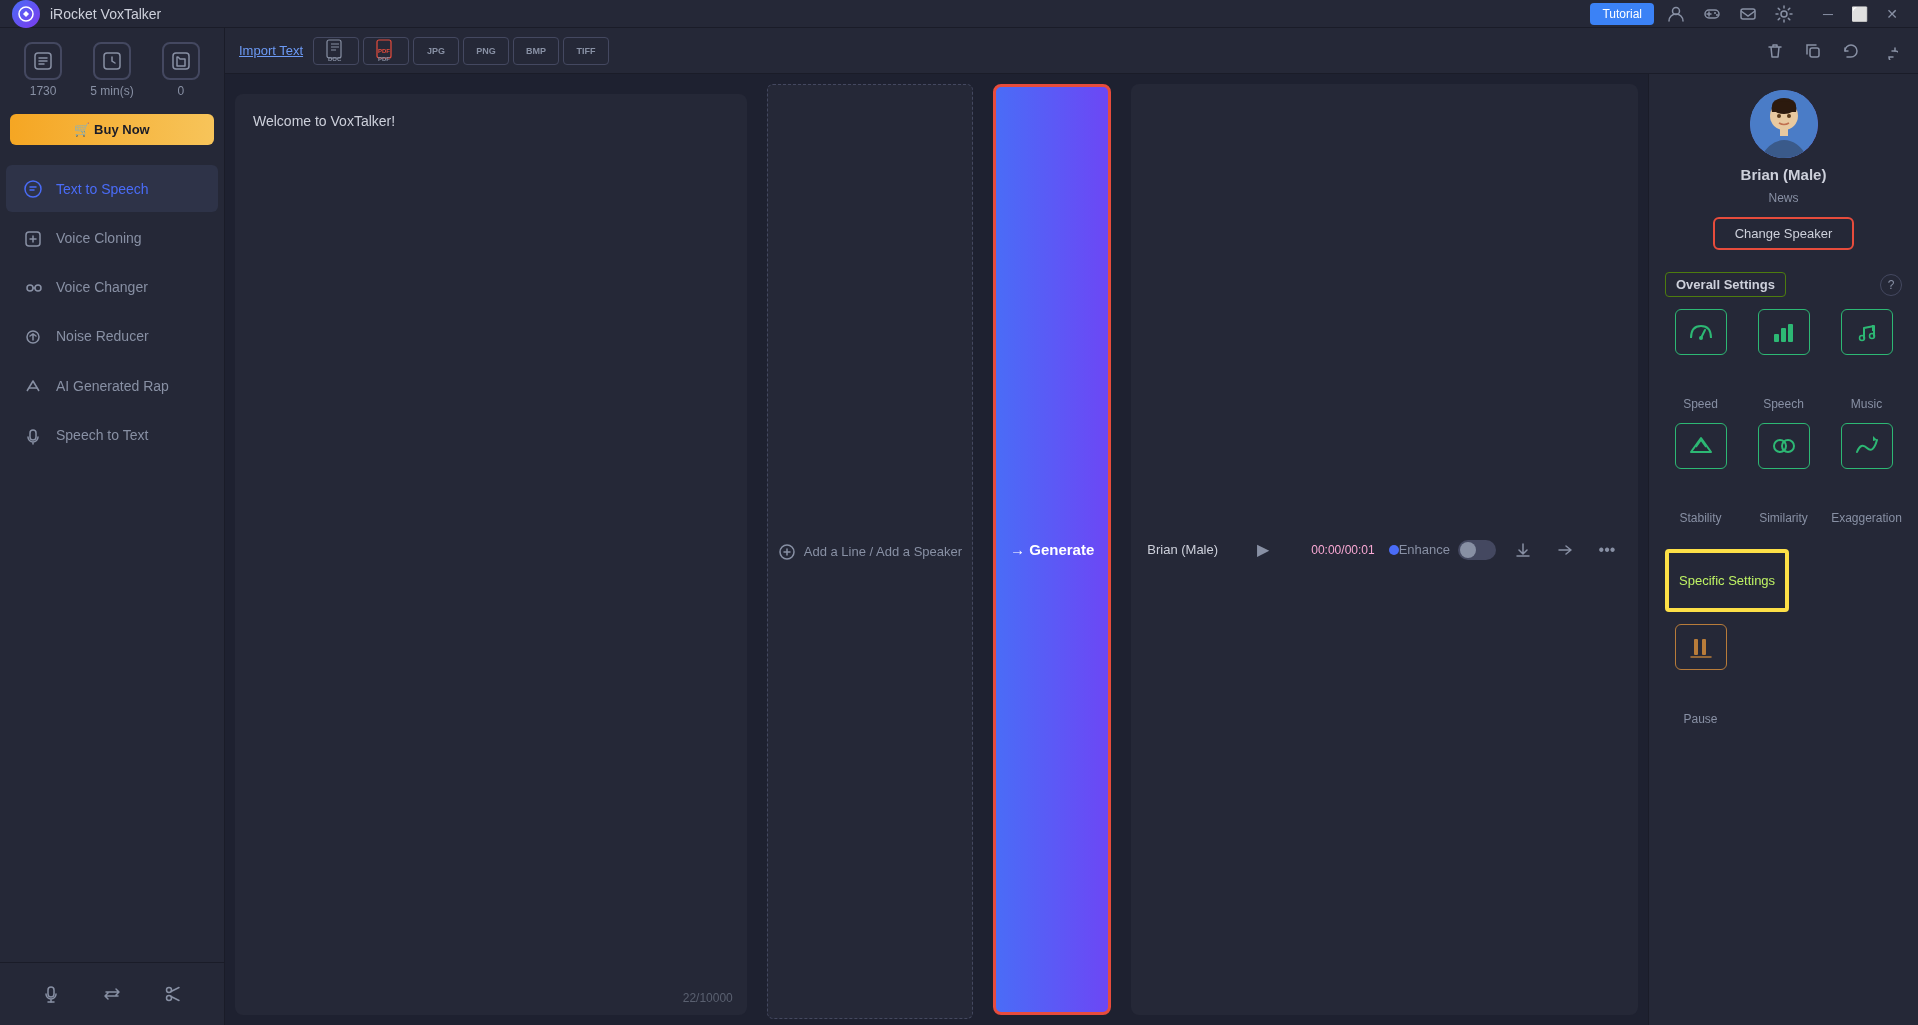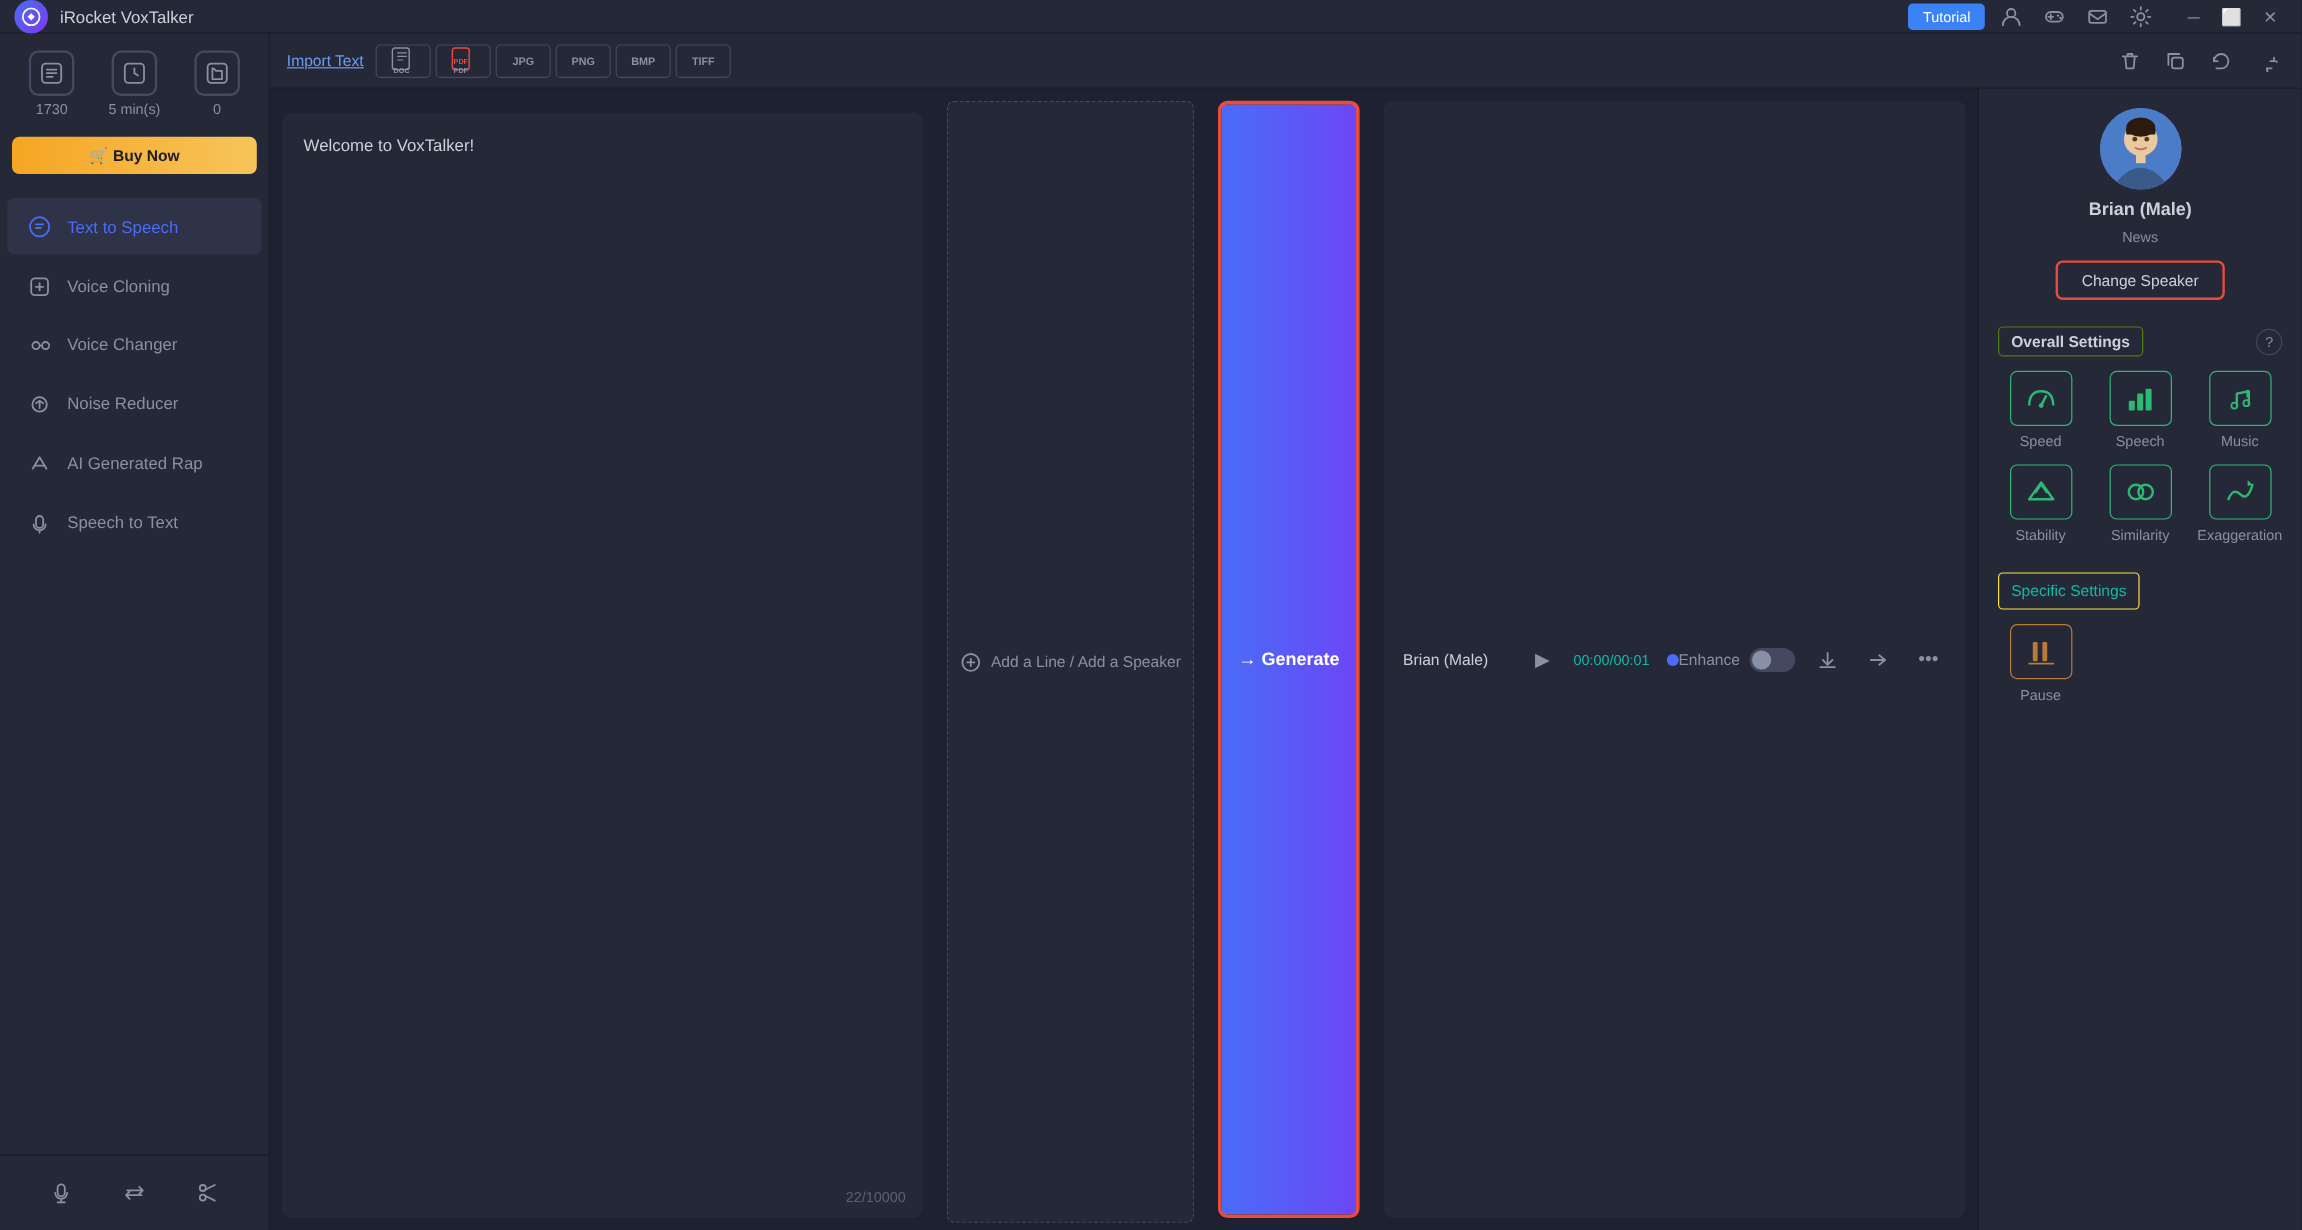--- a/index.html
+++ b/index.html
@@ -328,22 +328,23 @@
       height: 28px;
       display: flex;
       align-items: center;
       justify-content: center;
       cursor: pointer;
       color: #8890a4;
       font-size: 16px;
     }
     .time-display {
       font-size: 12px;
-      color: #14b8a6;
+      color: #f9a8d4;
       white-space: nowrap;
+      margin-left: 22px;
     }
     .progress-bar-container {
       flex: 1;
       height: 4px;
       background: #444860;
       border-radius: 2px;
       position: relative;
     }
     .progress-dot {
       width: 10px;
@@ -493,34 +494,35 @@
       display: flex;
       align-items: center;
       justify-content: center;
       color: #2db874;
       font-size: 22px;
     }
     .setting-label {
       font-size: 12px;
       color: #8890a4;
       text-align: center;
+      margin-top: 36px;
     }
 
     
     .specific-settings-header {
       display: flex;
       align-items: center;
       margin-bottom: 12px;
     }
     .specific-settings-title {
-      border: 1px solid #fde047;
-      padding: 7px 10px;
+      border: 4px solid #fde047;
+      padding: 20px 10px;
       border-radius: 4px;
       font-size: 13px;
-      color: #14b8a6;
+      color: #bef264;
       font-weight: 500;
     }
     .specific-settings-grid {
       display: grid;
       grid-template-columns: repeat(3, 1fr);
       gap: 12px;
     }
     .pause-icon-box {
       width: 52px;
       height: 46px;

